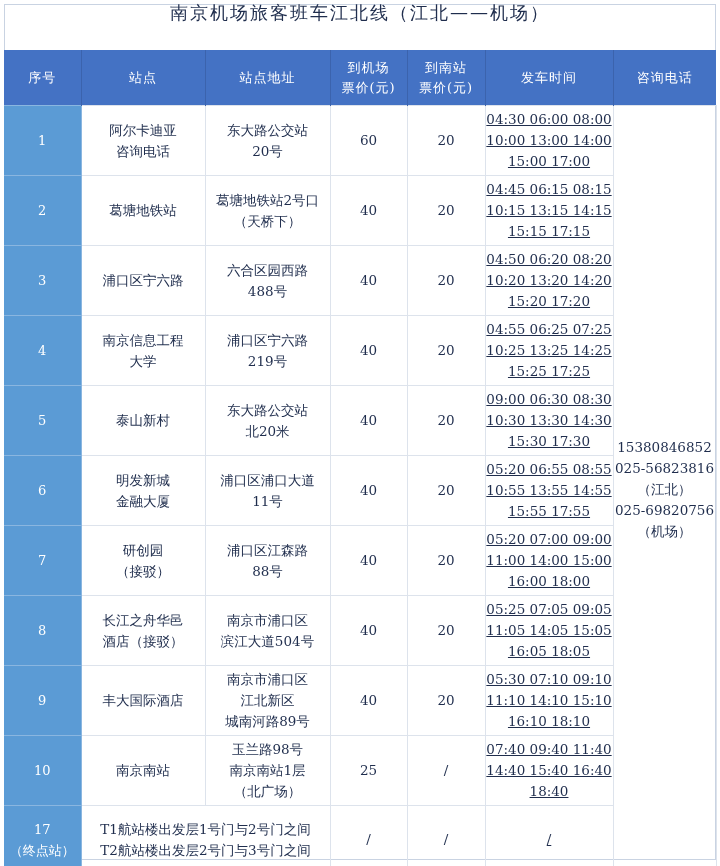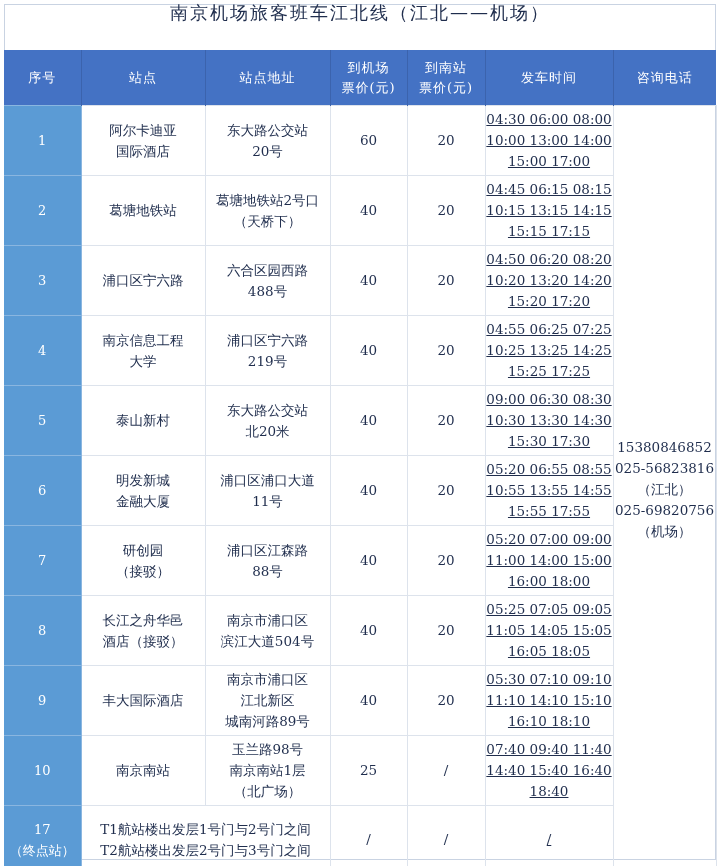--- a/index.html
+++ b/index.html
@@ -52,21 +52,21 @@
       <th class="multi">到南站
 票价(元)</th>
       <th class="multi">发车时间</th>
       <th class="multi">咨询电话</th>
     </tr>
   </thead>
   <tbody>
     <tr class="row">
       <td class="idx">1</td>
       <td class="multi">阿尔卡迪亚
-国际酒店</td>
+咨询电话</td>
       <td class="multi">东大路公交站
 20号</td>
       <td>60</td>
       <td>20</td>
       <td class="times">04:30 06:00 08:00
 10:00 13:00 14:00
 15:00 17:00</td>
       <td rowspan="11" class="phone multi">15380846852
 025-56823816
 （江北）

